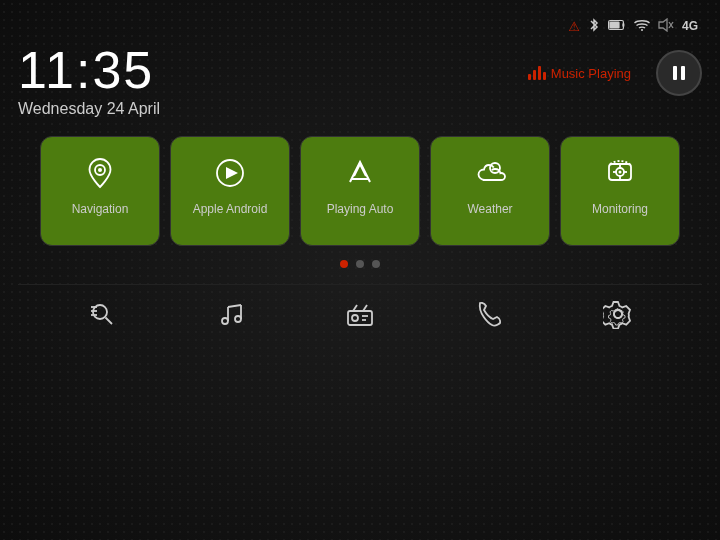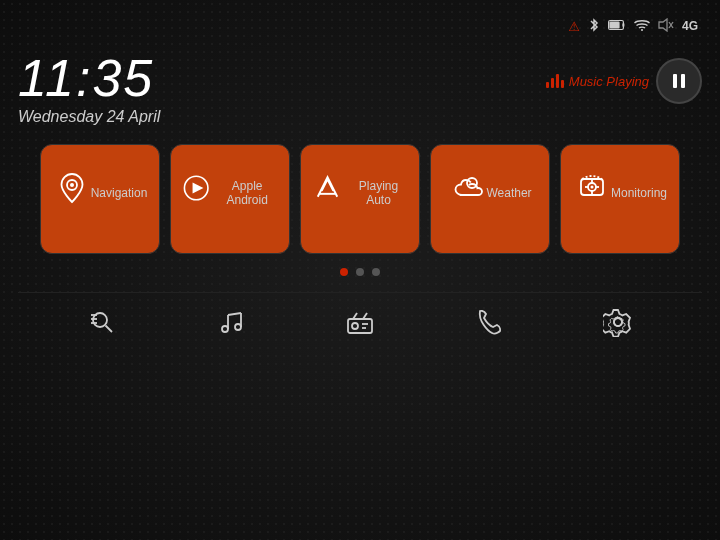--- a/index.html
+++ b/index.html
@@ -55,41 +55,40 @@
       font-size: 12px;
       font-weight: bold;
       text-align: right;
     }
 
     
     .header {
       display: flex;
       justify-content: space-between;
       align-items: flex-start;
-      margin-top: 12px;
+      margin-top: 4px;
       margin-bottom: 18px;
-      font-style: italic;
     }
     .clock-area {}
     .clock-time {
       color: #fff;
       font-size: 52px;
       font-weight: 200;
       line-height: 1;
       letter-spacing: 2px;
     }
     .clock-date {
       color: #ccc;
       font-size: 16px;
       margin-top: 4px;
       font-weight: 300;
     }
     .music-area {
       display: flex;
-      gap: 7px;
+      gap: 25px;
       margin-top: 6px;
     }
     .music-label {
       color: #cc2200;
       font-size: 13px;
       display: flex;
       align-items: center;
       gap: 5px;
     }
     .music-bar-icon {
@@ -121,25 +120,25 @@
     
     .app-grid {
       display: flex;
       gap: 10px;
       justify-content: center;
       margin-bottom: 14px;
     }
     .app-tile {
       flex: 1;
       max-width: 120px;
-      background: #c2410c;
+      background: #4d7c0f;
       border: 1px solid #333;
       border-radius: 12px;
       display: flex;
-      flex-direction: row;
+      flex-direction: column;
       align-items: center;
       justify-content: center;
       padding: 16px 8px 28px;
       cursor: pointer;
       transition: background 0.15s;
       min-height: 110px;
     }
     .app-label {
       color: #ccc;
       font-size: 12px;

